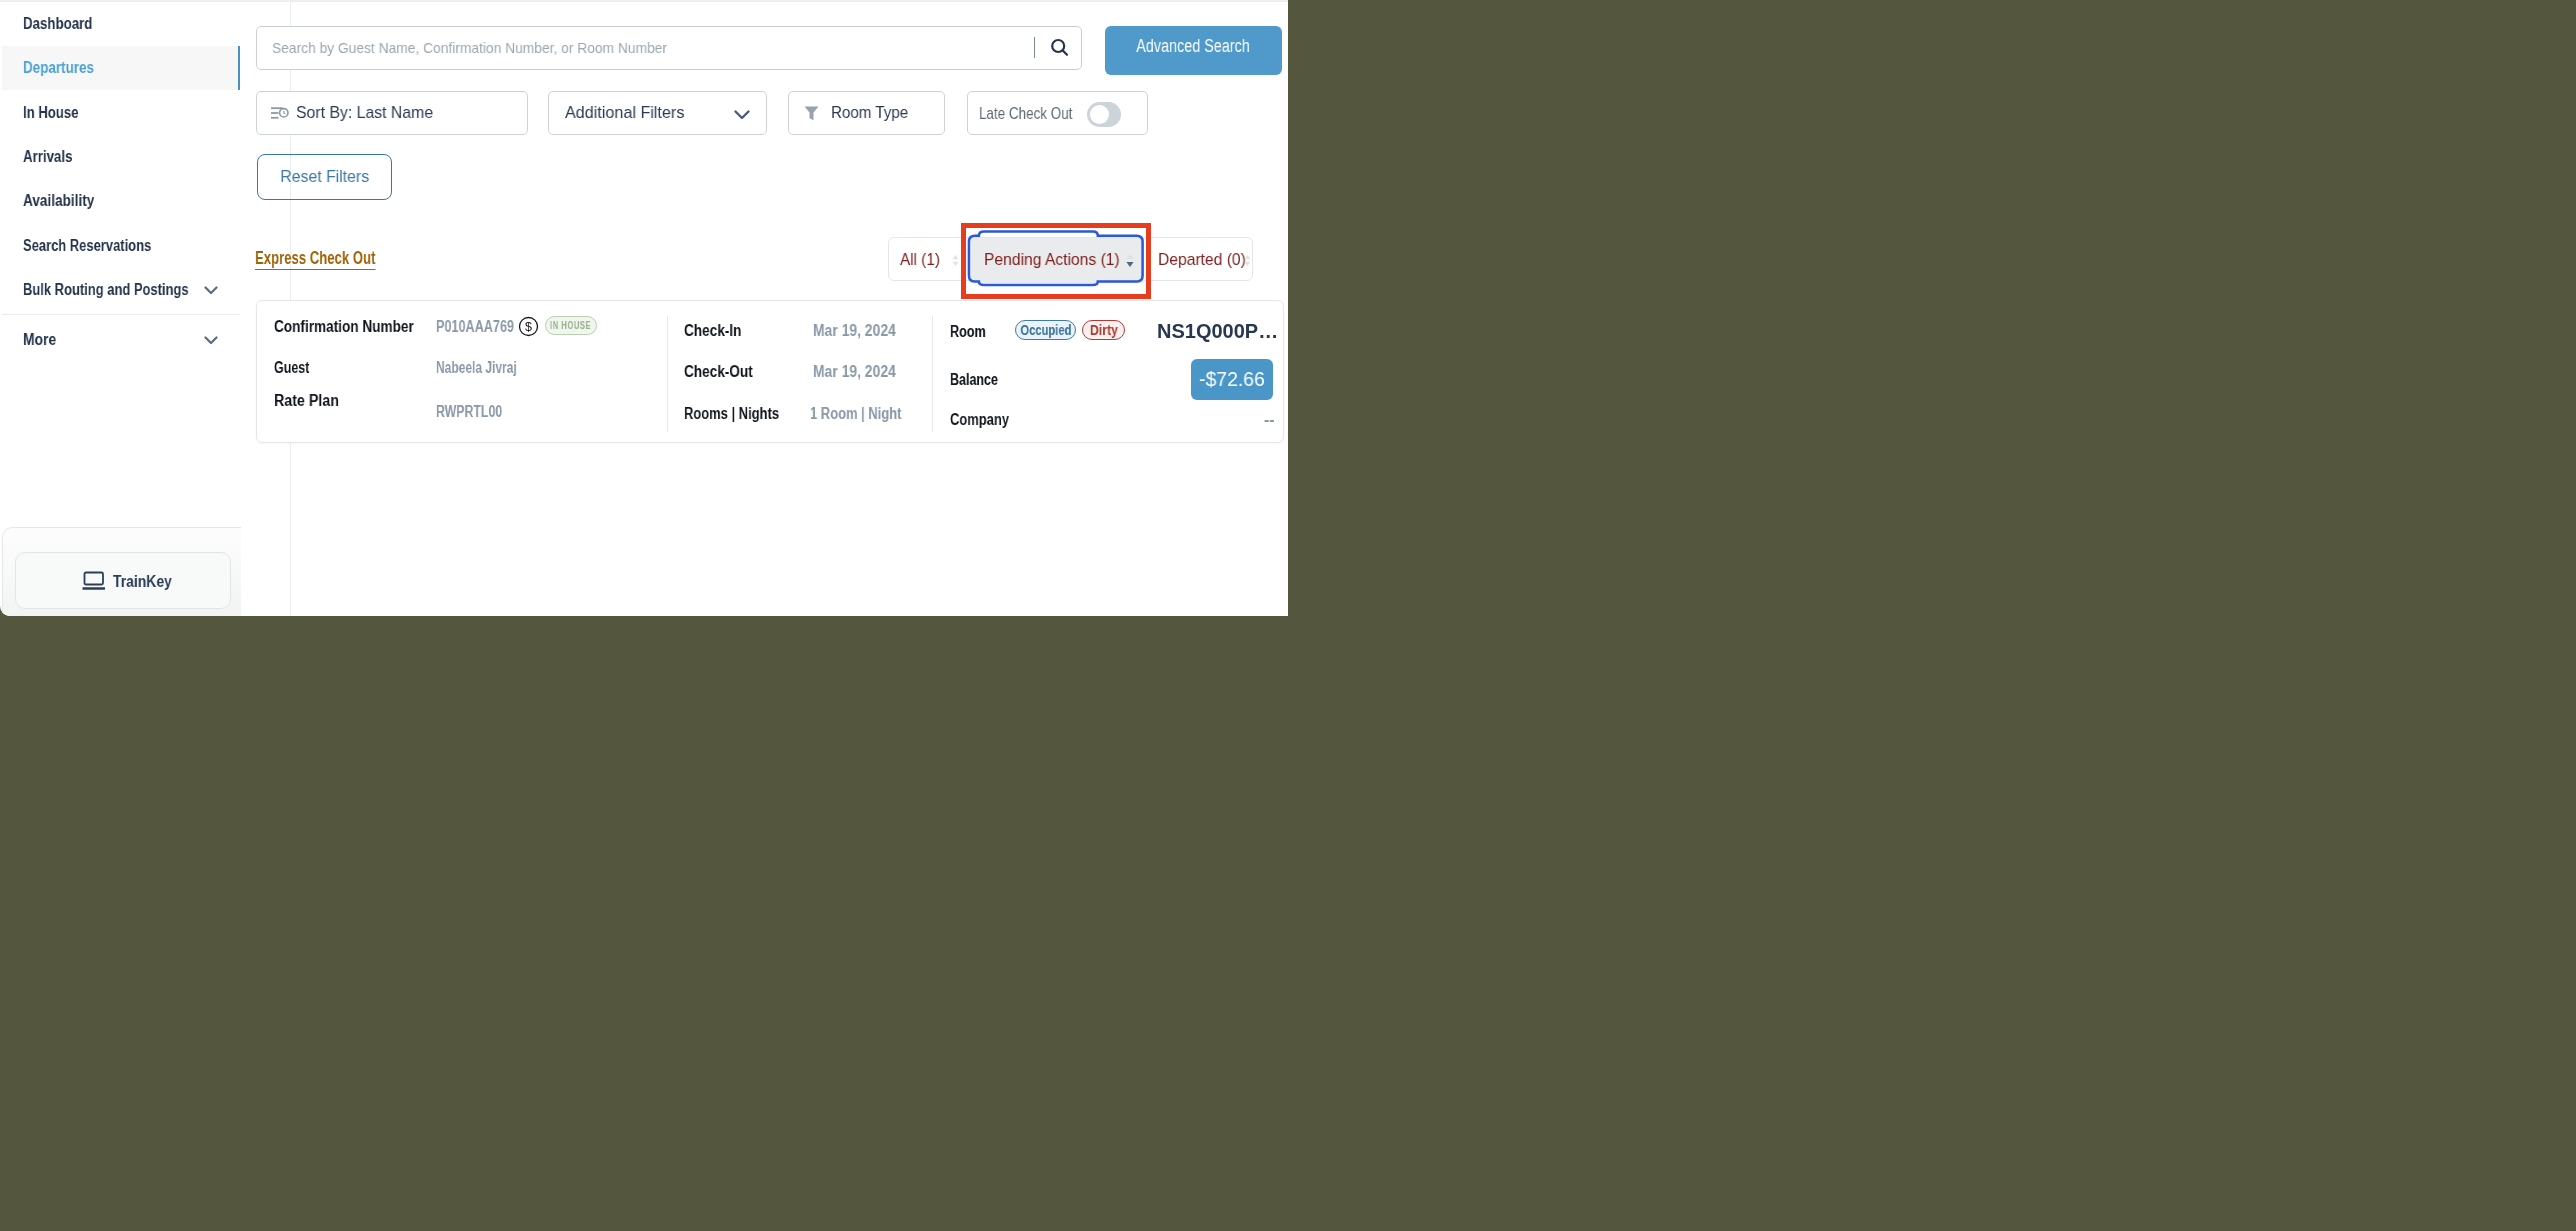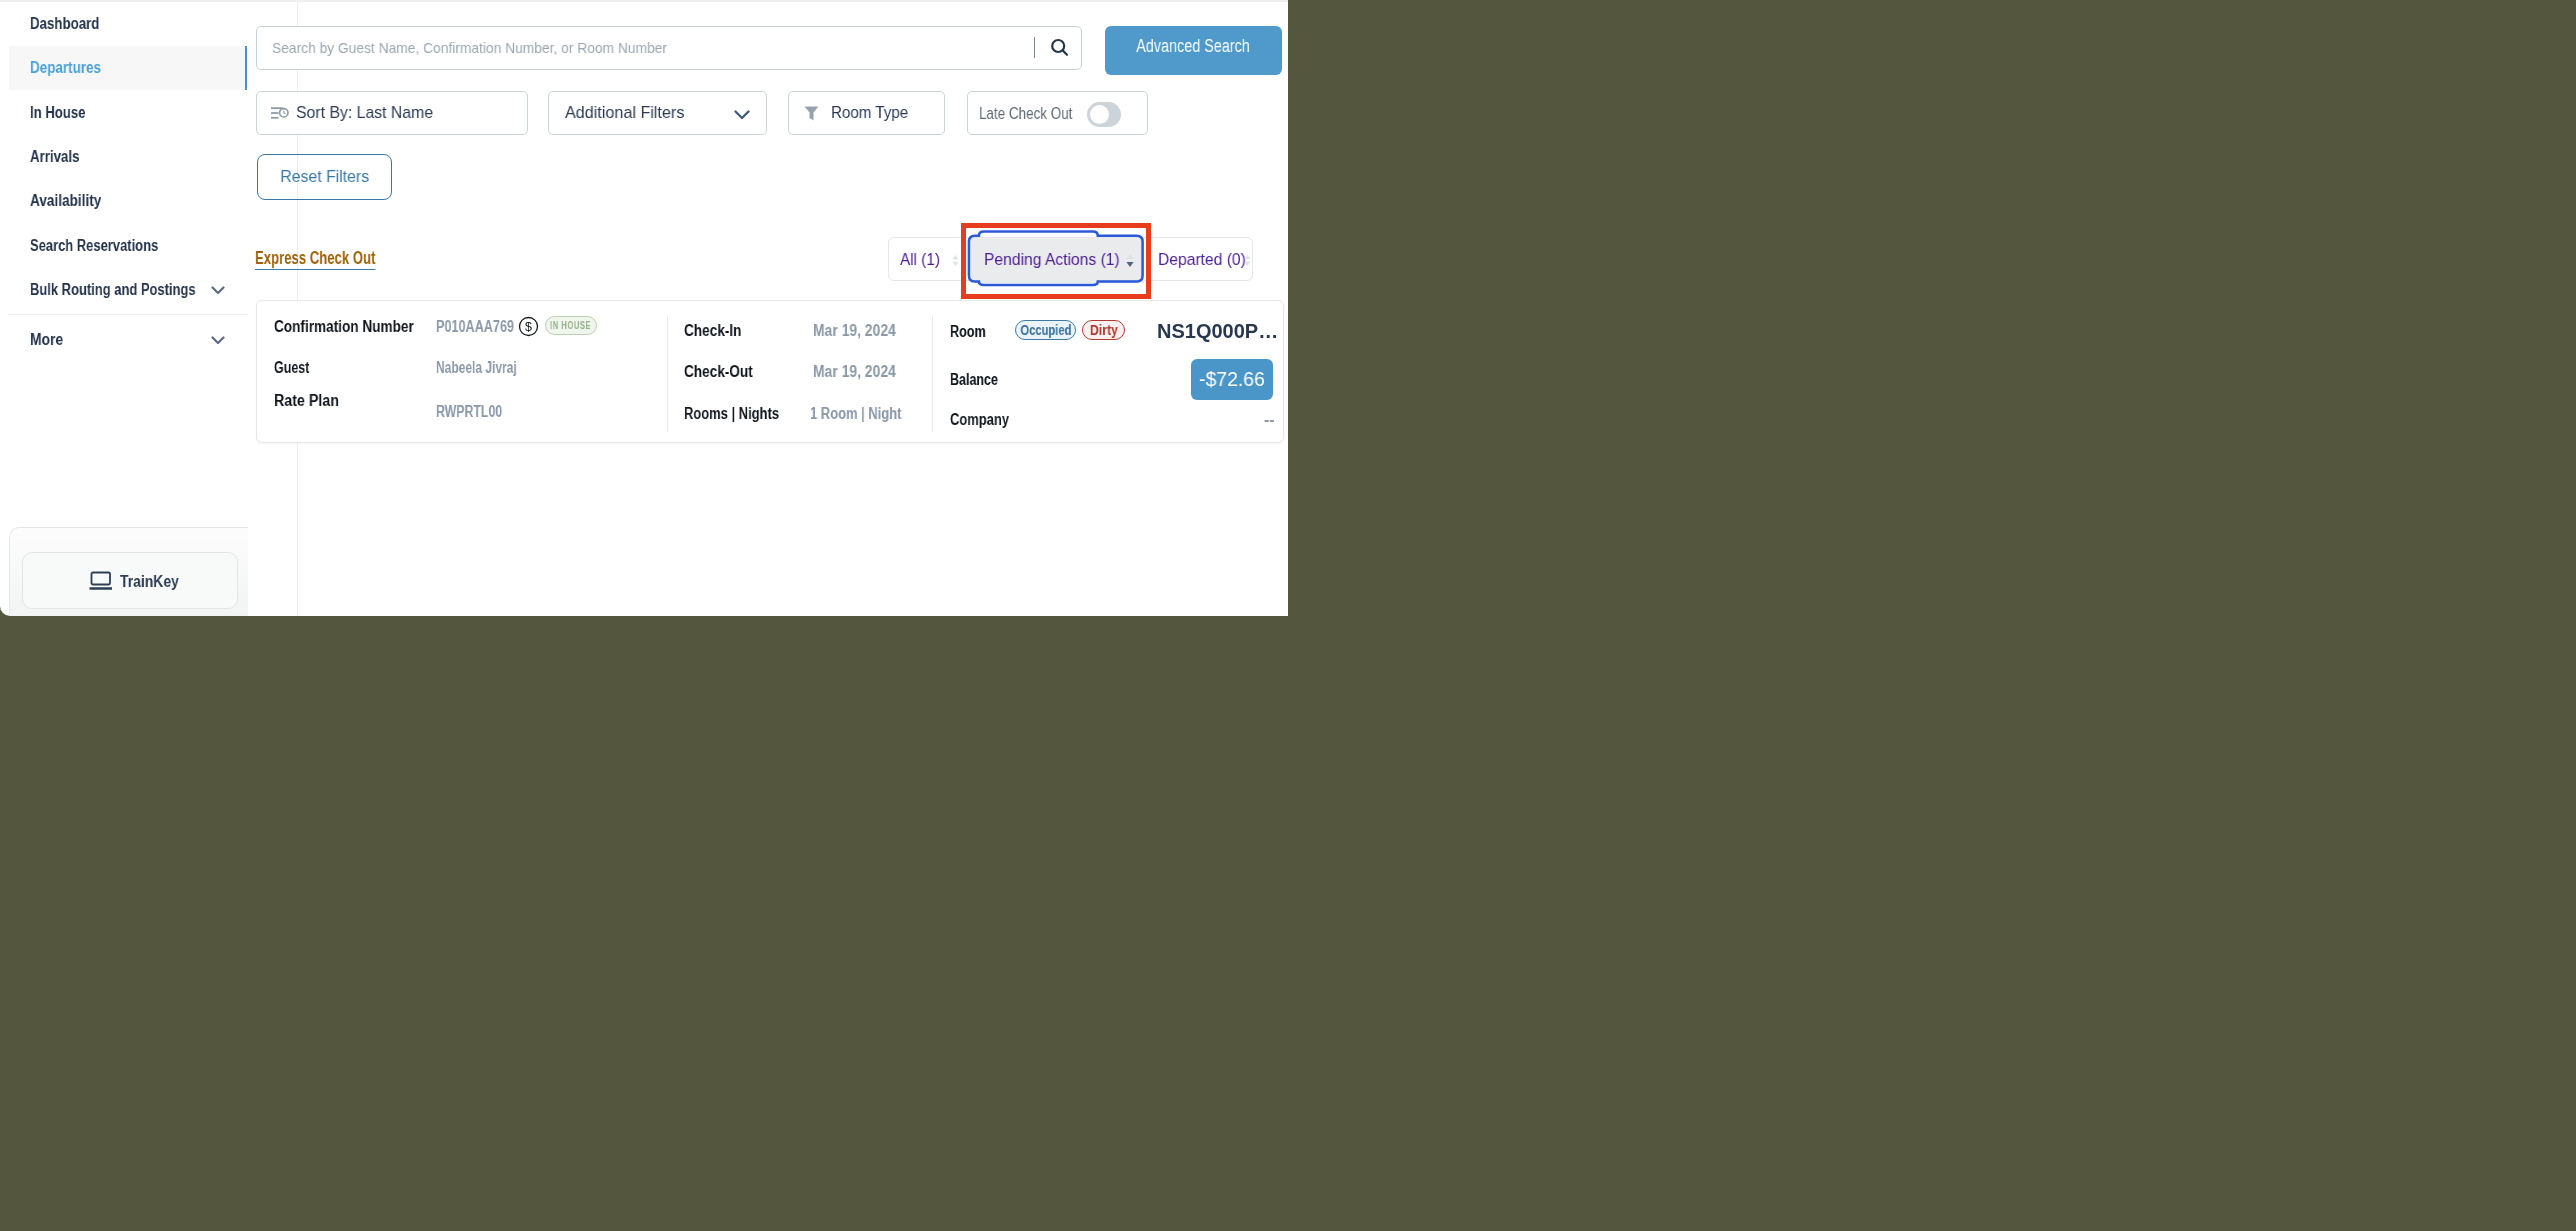--- a/index.html
+++ b/index.html
@@ -8,21 +8,21 @@
   body { background:#54563e; font-family:"Liberation Sans", sans-serif; }
   .page { position:absolute; left:0; top:0; width:1288px; height:616px; background:#fff;
           border-bottom-left-radius:10px; overflow:hidden; }
   .topstrip { position:absolute; left:0; top:0; width:1288px; height:1.5px; background:#eef0f0; z-index:50; }
   .abs { position:absolute; }
   .tx  { display:inline-block; white-space:nowrap; transform-origin:0 50%; will-change:transform; }
   .txc { display:inline-block; white-space:nowrap; transform-origin:50% 50%; will-change:transform; }
   .txr { display:inline-block; white-space:nowrap; transform-origin:100% 50%; will-change:transform; }
 
   
-  .sidebar { position:absolute; left:9px; top:2px; width:289px; height:614px; background:#fff; }
+  .sidebar { position:absolute; left:2px; top:2px; width:289px; height:614px; background:#fff; }
   .sidebar .divider-v { position:absolute; right:0; top:0; width:1px; height:614px; background:#ebeded; }
   .mi { position:absolute; left:0; width:238px; height:44px; line-height:44px; padding-left:21px;
         font-size:16px; font-weight:700; color:#24334a; }
   .mi.active { background:#f7f7f7; color:#4aa0d5; }
   .mi.active::after { content:""; position:absolute; right:0; top:0; width:2.5px; height:44px; background:#4a90c8; }
   .chev { position:absolute; top:50%; margin-top:-4px; }
   .sep { position:absolute; left:0; width:238px; height:1px; background:#ececec; }
 
   .bottombox { position:absolute; left:0; top:525px; width:239px; height:91px;
                border-top:1px solid #e5e8ea; border-left:1px solid #e5e8ea; border-top-left-radius:10px;
@@ -46,21 +46,21 @@
 
   .resetbtn { position:absolute; left:257px; top:154px; width:135px; height:46px; border:1.5px solid #3878a8;
               border-radius:8px; color:#3878a8; font-size:17px; text-align:center; line-height:43px; }
 
   .express { position:absolute; left:255px; top:248px; font-size:18px; font-weight:700; color:#a16207; }
   .express .tx { border-bottom:1.5px solid #3a7dad; padding-bottom:0px; }
 
   
   .tabs { position:absolute; left:888px; top:237px; width:365px; height:44px; border:1px solid #e3e7ea;
           border-radius:6px; background:#fff; }
-  .tabtext { position:absolute; font-size:17px; color:#4c1d95; line-height:44px; top:0; }
+  .tabtext { position:absolute; font-size:17px; color:#7f1d1d; line-height:44px; top:0; }
   .graytab { position:absolute; left:81px; top:-0.5px; width:174px; height:45px; background:#e9ebed; }
 
   
   .card { position:absolute; left:256px; top:300px; width:1028px; height:143px; background:#fff;
           border:1px solid #e4e7e9; border-radius:6px; box-shadow:0 1px 2px rgba(40,50,60,0.04); }
   .lbl { position:absolute; font-size:16px; font-weight:700; color:#10161c; line-height:19px; }
   .val { position:absolute; font-size:16px; font-weight:700; color:#8a98a7; line-height:19px; }
   .cdiv { position:absolute; top:15px; width:1px; height:116px; background:#e7eaec; }
   .pill { position:absolute; border-radius:10px; font-weight:700; display:flex; align-items:center; justify-content:center; }
 

